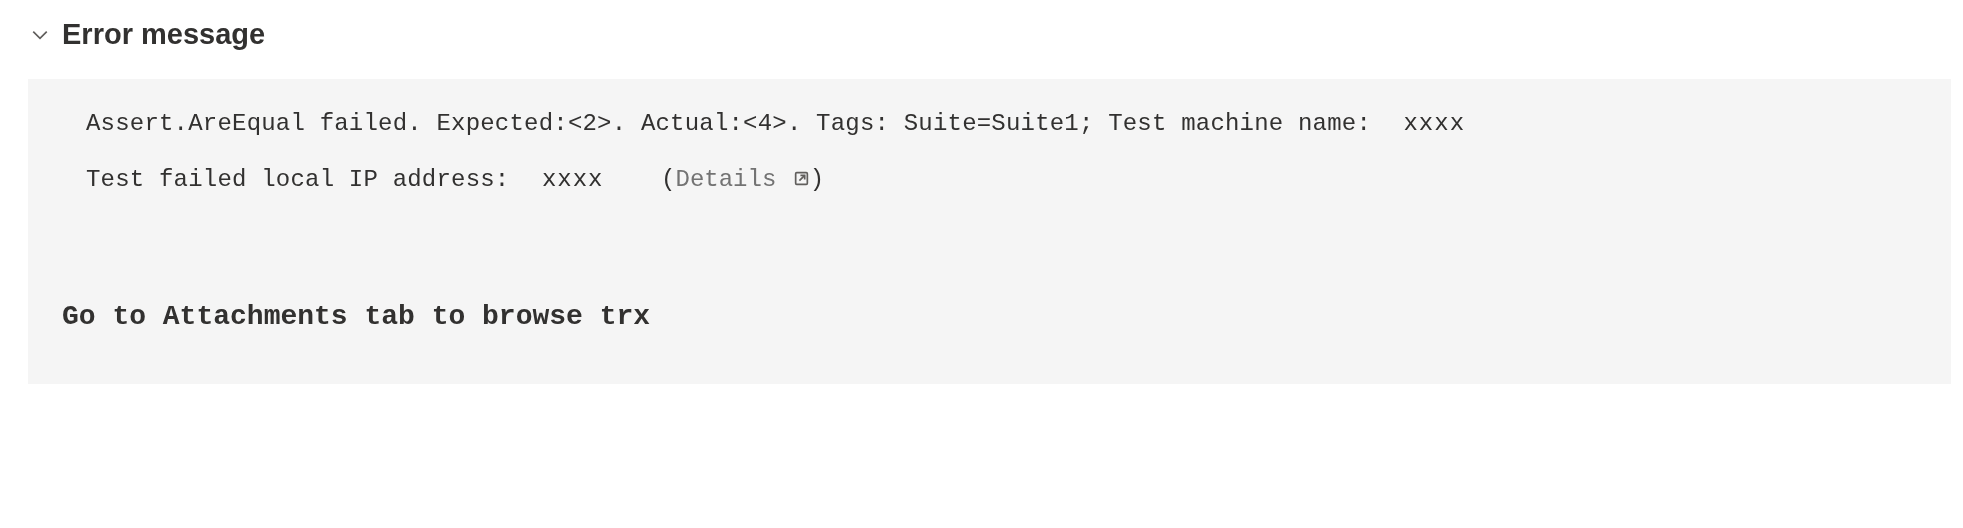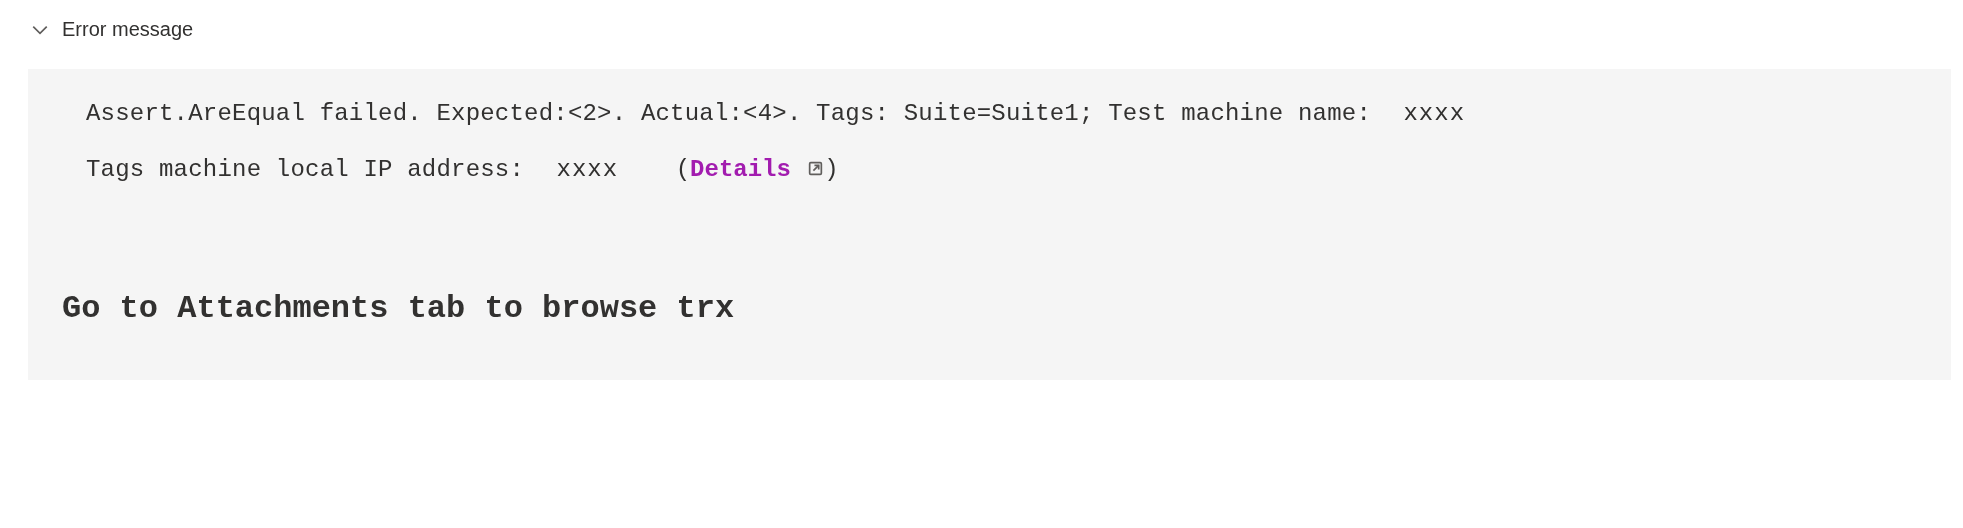--- a/index.html
+++ b/index.html
@@ -29,23 +29,23 @@
       justify-content: center;
     }
     .chevron svg {
       width: 18px;
       height: 18px;
       stroke: #605e5c;
       stroke-width: 1.5;
       fill: none;
     }
     .section-title {
-      font-size: 20px;
+      font-size: 29px;
       color: #323130;
-      font-weight: 400;
+      font-weight: 700;
     }
     .error-panel {
       background: #f5f5f5;
       margin: 0 12px 0 28px;
       padding: 28px 34px 48px 34px;
       font-family: Consolas, "Courier New", monospace;
       font-size: 24px;
       color: #323130;
       line-height: 1.4;
     }
@@ -57,63 +57,62 @@
       letter-spacing: 0.2px;
       margin-left: 24px;
     }
     .redacted {
       display: inline-block;
       letter-spacing: 1px;
       margin-left: 18px;
       text-align: center;
     }
     .details-link {
-      color: #a21caf;
+      color: #737373;
       text-decoration: none;
-      font-weight: bold;
     }
     .open-icon {
       display: inline-block;
       vertical-align: -1px;
       margin-left: 2px;
     }
     .open-icon svg {
       width: 17px;
       height: 17px;
       stroke: #605e5c;
       stroke-width: 1.6;
       fill: none;
     }
     .gap {
       height: 78px;
     }
     .bold-msg {
       font-weight: 700;
-      font-size: 32px;
+      font-size: 28px;
     }
   </style>
 </head>
 <body>
 
 <div class="section-header">
   <span class="chevron">
     <svg viewBox="0 0 16 16">
         <polyline points="2,5 8,11 14,5"></polyline>
       </svg>
   </span>
   <span class="section-title">Error message</span>
 </div>
 
 <div class="error-panel">
   <div class="error-line">
     <span class="spaced">Assert.AreEqual failed. Expected:&lt;2&gt;. Actual:&lt;4&gt;. Tags: Suite=Suite1; Test machine name:</span>
     <span class="redacted">xxxx</span>
   </div>
   <div class="error-line">
-    <span class="spaced">Tags machine local IP address:</span>
+    <span class="spaced">Test failed local IP address:</span>
     <span class="redacted">xxxx</span>
     &nbsp;&nbsp;&nbsp;<span>(</span><a href="#" class="details-link"><span>Details</span></a>
     <span class="open-icon">
       <svg viewBox="0 0 16 16">
         <rect x="2.5" y="2.5" width="11" height="11" rx="1"></rect>
         <polyline points="7,5 11,5 11,9"></polyline>
         <line x1="11" y1="5" x2="6" y2="10"></line>
       </svg>
     </span><span>)</span>
   </div>

